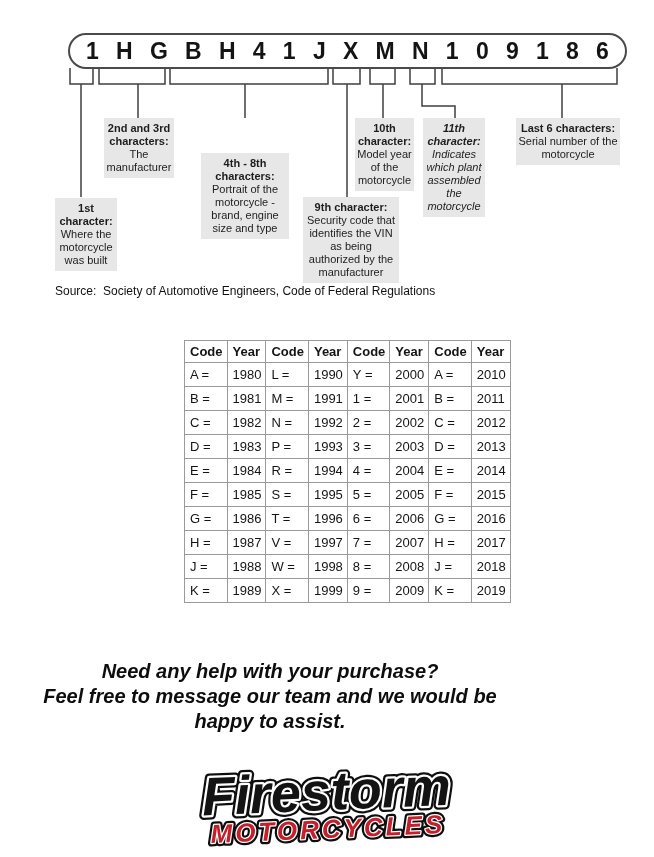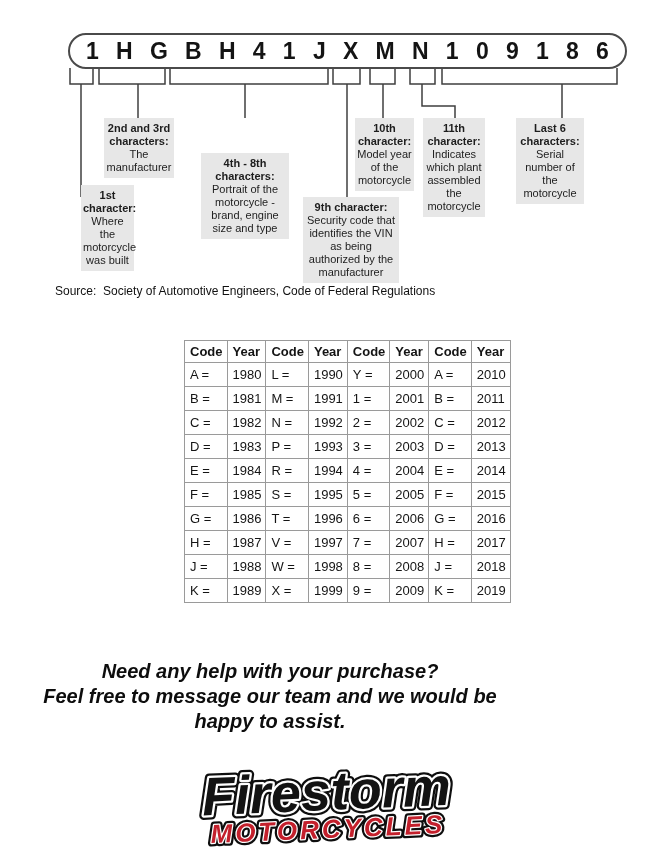--- a/index.html
+++ b/index.html
@@ -19,27 +19,27 @@
   }
   .vin-char {
     font-size:23px; font-weight:bold; color:#141414; line-height:1;
   }
   .box-label {
     position:absolute; background:#e7e7e7; color:#1d1d1d;
     font-size:11px; line-height:13px; text-align:center; padding:4px 2px;
   }
   .box-label .t { display:block; font-weight:bold; }
   .box-label .b { display:block; font-weight:normal; }
-  .lbl-1 { left:55px;  top:185px; width:53px;margin-left:26px; }
+  .lbl-1 { left:55px;  top:198px; width:62px; }
   .lbl-2 { left:104px; top:118px; width:70px; }
   .lbl-3 { left:201px; top:118px; width:88px;margin-top:35px; }
   .lbl-4 { left:303px; top:197px; width:96px; }
   .lbl-5 { left:355px; top:118px; width:59px; }
-  .lbl-6 { left:423px; top:118px; width:62px; }
-  .lbl-7 { left:516px; top:118px; width:68px; }
+  .lbl-6 { left:423px; top:118px; width:62px;font-style:italic; }
+  .lbl-7 { left:516px; top:118px; width:104px; }
   
   .source-note {
     position:absolute; left:55px; top:284px; font-size:12px; color:#111;
     white-space:pre;
   }
   
   .table-wrap { position:absolute; left:184px; top:340px; }
   table.year-table { border-collapse:collapse; font-size:13px; color:#141414; }
   .year-table th, .year-table td { border:1px solid #9a9a9a; text-align:left; }
   .year-table th { font-weight:bold; padding:3px 4px 3px 5px; height:22px; }

